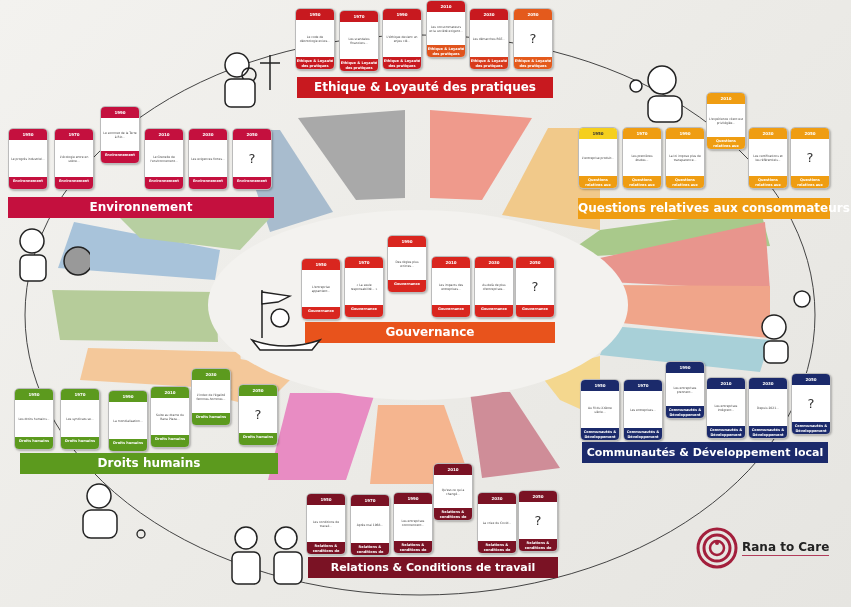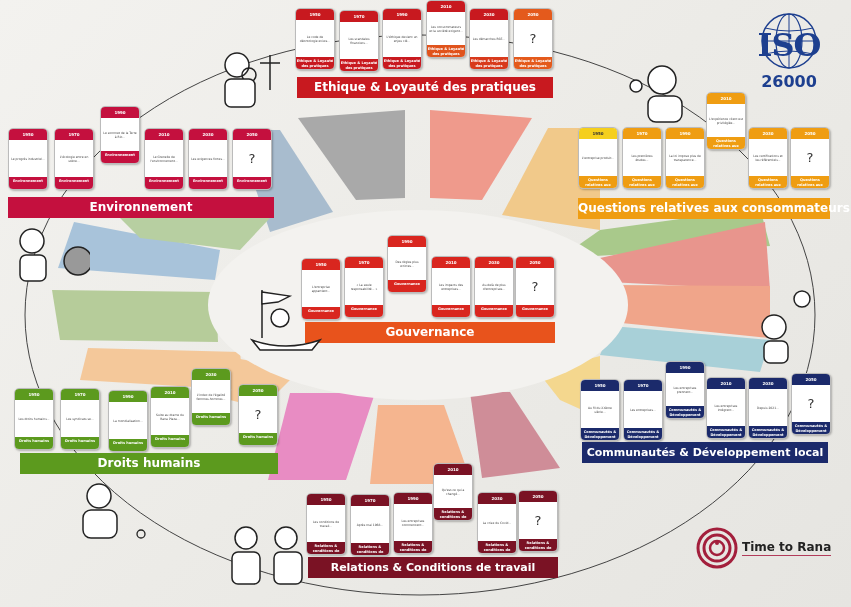--- a/index.html
+++ b/index.html
@@ -79,34 +79,20 @@
     <polygon points="74,222 220,250 215,280 58,268" fill="#a8c3da"></polygon>
     <polygon points="120,218 270,218 240,250 140,238" fill="#b7cfa1"></polygon>
     <polygon points="88,348 240,352 244,390 80,380" fill="#f4c89a"></polygon>
 
     <ellipse cx="418" cy="305" rx="210" ry="95" fill="#f3f2ef"></ellipse>
   </svg>
 
   <div class="title">
   </div>
 
-  <div class="iso">
-    <div class="globe">
-      <svg width="88" height="58" viewBox="0 0 88 58">
-        <ellipse cx="44" cy="29" rx="27" ry="27" fill="none" stroke="#1d3f8f" stroke-width="1.5"></ellipse>
-        <ellipse cx="44" cy="29" rx="13" ry="27" fill="none" stroke="#1d3f8f" stroke-width="1.2"></ellipse>
-        <line x1="17" y1="29" x2="71" y2="29" stroke="#1d3f8f" stroke-width="1"></line>
-        <line x1="44" y1="2" x2="44" y2="56" stroke="#1d3f8f" stroke-width="1"></line>
-        <path d="M20 16 Q44 22 68 16" fill="none" stroke="#1d3f8f" stroke-width="1"></path>
-        <path d="M20 42 Q44 36 68 42" fill="none" stroke="#1d3f8f" stroke-width="1"></path>
-      </svg>
-      <div class="word">ISO</div>
-    </div>
-    <div class="num">26000</div>
-  </div>
 
   <div>
     <div class="card" style="left:295px;top:8px;">
       <div class="top" style="background:#c8191f">1950</div>
       <div class="body">Le code de déontologie exists...</div>
       <div class="foot" style="background:#c8191f">Ethique &amp; Loyauté des pratiques</div>
     </div>
     <div class="card" style="left:339px;top:10px;">
       <div class="top" style="background:#c8191f">1970</div>
       <div class="body">Les scandales financiers...</div>
@@ -393,15 +379,15 @@
     <rect x="46" y="30" width="28" height="32" rx="6" fill="#fff" stroke="#222" stroke-width="1.5"></rect>
   </svg>
 
   <div class="ttc">
     <svg width="42" height="42" viewBox="0 0 42 42">
       <circle cx="21" cy="21" r="19" fill="none" stroke="#a31f3c" stroke-width="3"></circle>
       <circle cx="21" cy="21" r="13" fill="none" stroke="#a31f3c" stroke-width="3"></circle>
       <circle cx="21" cy="21" r="7" fill="none" stroke="#a31f3c" stroke-width="2.5"></circle>
       <circle cx="21" cy="16" r="2" fill="#a31f3c"></circle>
     </svg>
-    <span class="label">Time to Rana</span>
+    <span class="label">Rana to Care</span>
   </div>
 </div>
 
 </body></html>

